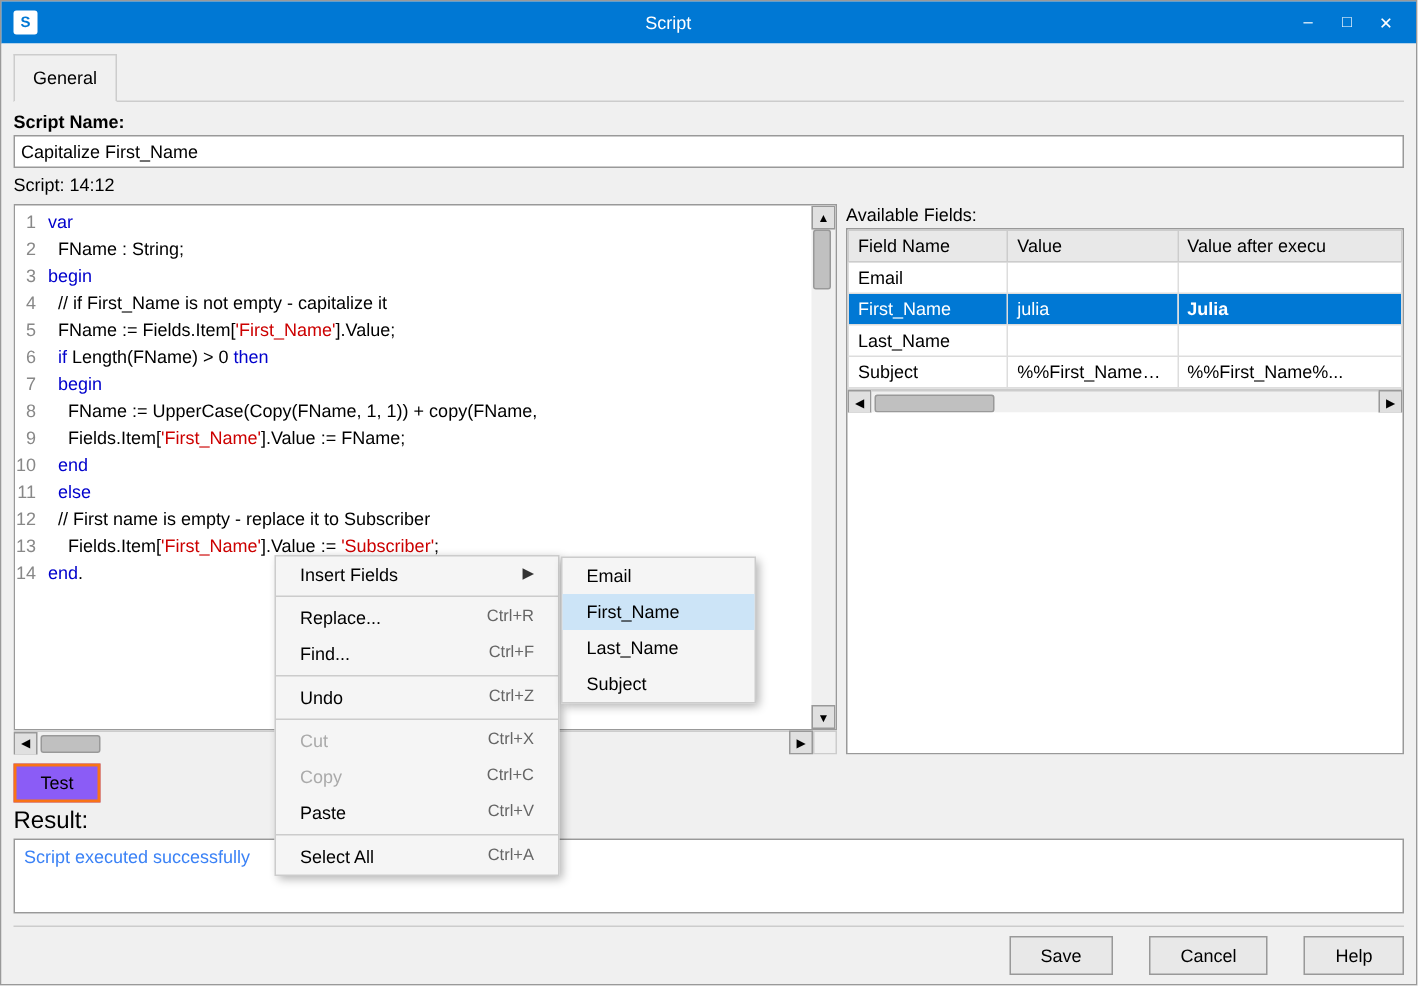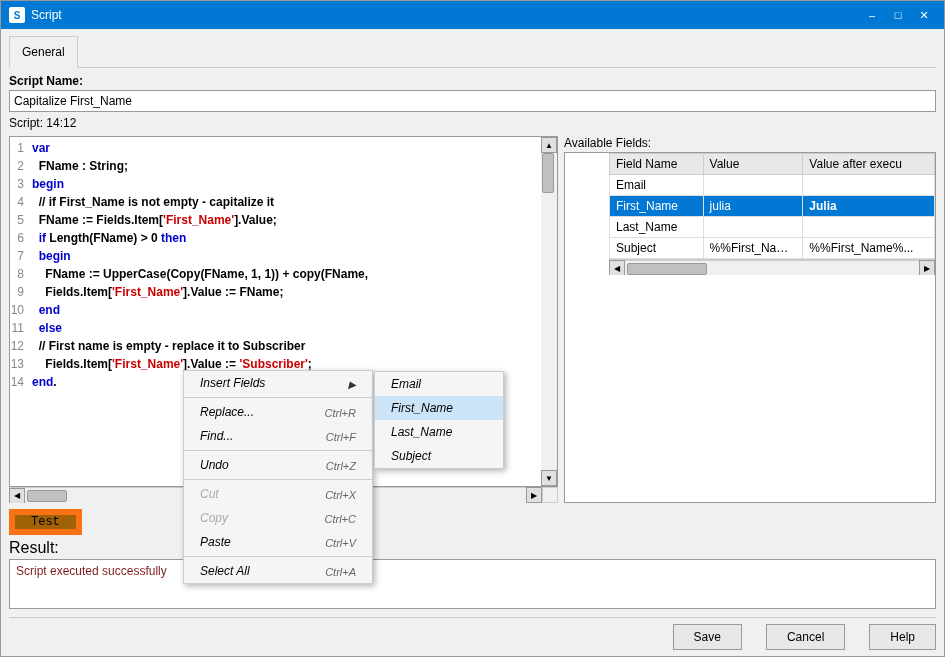--- a/index.html
+++ b/index.html
@@ -42,20 +42,21 @@
       align-items: center;
       justify-content: center;
       color: #0078d4;
       font-size: 10px;
       font-weight: bold;
     }
 
     .title-bar-title {
       flex: 1;
       font-size: 12px;
+      text-align: center;
     }
 
     .title-bar-controls {
       display: flex;
       gap: 2px;
     }
 
     .title-bar-btn {
       width: 24px;
       height: 20px;
@@ -150,21 +151,20 @@
     .line-num {
       color: #888;
       min-width: 22px;
       text-align: right;
       padding-right: 8px;
       user-select: none;
     }
 
     .code-text {
       color: #000;
-      font-weight: bold;
     }
 
     .code-text .keyword { color: #0000cc; }
     .code-text .string { color: #cc0000; }
 
     .right-panel {
       width: 372px;
       display: flex;
       flex-direction: column;
       overflow: hidden;
@@ -173,21 +173,20 @@
     .available-fields-label {
       font-size: 12px;
       margin-bottom: 2px;
     }
 
     .fields-table-wrapper {
       flex: 1;
       border: 1px solid #999;
       background: white;
       overflow: hidden;
-      padding-left: 44px;
     }
 
     .fields-table {
       width: 100%;
       border-collapse: collapse;
       font-size: 12px;
     }
 
     .fields-table th {
       background: #e8e8e8;
@@ -217,25 +216,24 @@
     }
 
     .bottom-area {
       margin-top: 6px;
       flex-shrink: 0;
     }
 
     .test-btn {
       height: 26px;
       padding: 0 16px;
-      background: #a16207;
-      border: 6px solid #f97316;
-      cursor: pointer;
-      font-size: 12px;
-      font-family: Liberation Mono, monospace;
+      background: #8b5cf6;
+      border: 2px solid #f97316;
+      cursor: pointer;
+      font-size: 12px;
     }
 
     .result-label {
       font-size: 16px;
       margin-top: 4px;
       margin-bottom: 2px;
     }
 
     .result-box {
       border: 1px solid #999;
@@ -284,23 +282,22 @@
       width: 190px;
       font-size: 12px;
       pointer-events: auto;
     }
 
     .menu-item {
       padding: 5px 16px;
       cursor: pointer;
       display: flex;
       justify-content: space-between;
-      align-items: flex-end;
+      align-items: flex-start;
       position: relative;
-      font-style: italic;
     }
     .menu-item.has-submenu { }
     .menu-item.disabled { color: #aaa; cursor: default; }
 
     .menu-separator {
       height: 1px;
       background: #ccc;
       margin: 2px 0;
     }
 
@@ -603,21 +600,21 @@
             </div>
           </div>
         </div>
       </div>
     </div>
 
     <div class="bottom-area">
       <button class="test-btn">Test</button>
       <div class="result-label">Result:</div>
       <div class="result-box">
-        <span style="color:#7f1d1d;">Script executed successfully</span>
+        <span style="color:#3b82f6;">Script executed successfully</span>
       </div>
     </div>
 
     <div class="footer-buttons">
       <button class="footer-btn">Save</button>
       <button class="footer-btn">Cancel</button>
       <button class="footer-btn">Help</button>
     </div>
   </div>
 

